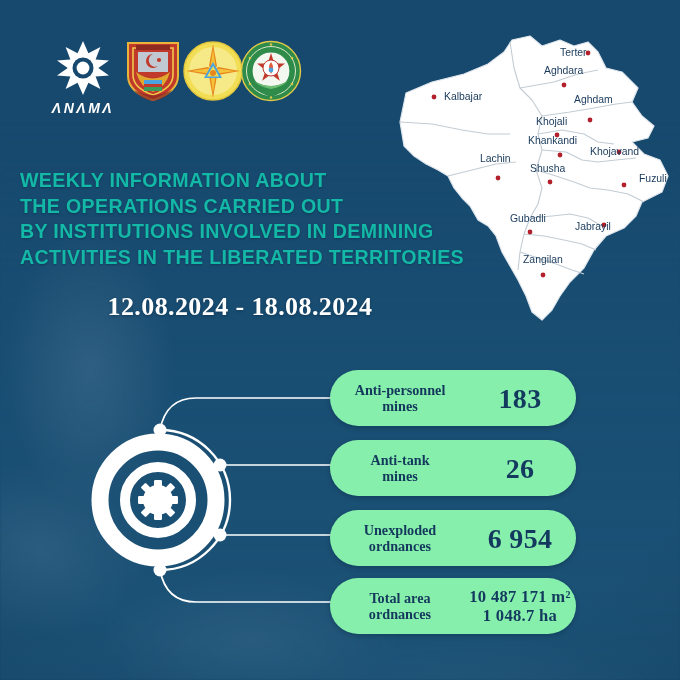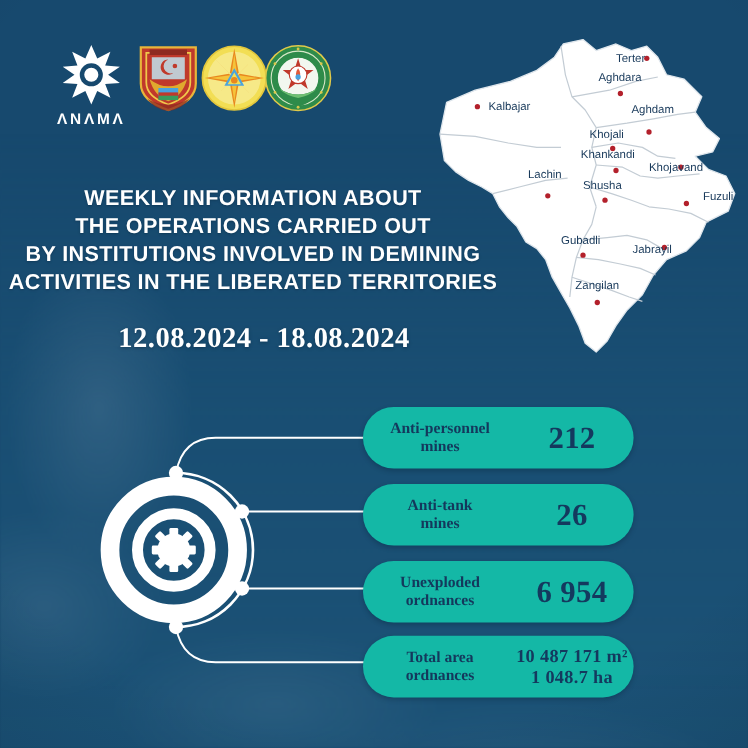--- a/index.html
+++ b/index.html
@@ -19,52 +19,52 @@
       radial-gradient(ellipse 200px 90px at 250px 520px, rgba(170,195,210,.09), rgba(170,195,210,0) 75%),
       radial-gradient(ellipse 260px 110px at 480px 600px, rgba(150,180,200,.08), rgba(150,180,200,0) 75%),
       linear-gradient(180deg, rgba(30,90,130,0) 0%, rgba(32,92,128,.30) 45%, rgba(35,95,130,.42) 100%);
     filter:blur(1px);
   }
   #bg .vig{
     position:absolute;inset:0;
     background:radial-gradient(ellipse 115% 105% at 50% 40%, rgba(0,0,0,0) 55%, rgba(4,30,50,.35) 100%);
   }
   
-  #emblems{position:absolute;left:42px;top:40px;display:flex;align-items:flex-start;}
+  #emblems{position:absolute;left:42px;top:40px;display:flex;align-items:flex-start;font-style:italic;}
   .emblem{position:relative;}
   .anama{width:82px;display:flex;flex-direction:column;align-items:center;gap:4px;}
   .anama-word{color:#fff;font-size:14px;letter-spacing:2.5px;font-weight:600;}
   .badge{width:58px;height:62px;position:relative;}
   .badge svg{display:block;}
   
   #map{position:absolute;left:392px;top:30px;width:286px;height:300px;}
   #map svg{display:block;overflow:visible;}
   .mlabel{
     fill:#18395a;font-family:"Liberation Sans",sans-serif;
     font-size:10.4px;font-weight:400;
   }
   .mdot{fill:#b3202b;}
   
   #title{
-    position:absolute;left:4px;top:168px;width:452px;text-align:center;
-    color:#ffffff;font-size:19.6px;font-weight:bold;line-height:25.5px;
+    position:absolute;left:20px;top:168px;width:452px;text-align:left;
+    color:#14b8a6;font-size:19.6px;font-weight:bold;line-height:25.5px;
     letter-spacing:.35px;text-shadow:0 1px 2px rgba(3,25,45,.35);
   }
   #daterange{
     position:absolute;left:14px;top:292px;width:452px;text-align:center;
     color:#ffffff;font-family:"Liberation Serif",serif;font-weight:bold;
     font-size:26px;letter-spacing:.4px;text-shadow:0 1px 3px rgba(3,25,45,.40);
   }
   
   #hub{position:absolute;left:0;top:340px;width:680px;height:340px;}
   #hub svg{display:block;overflow:visible;}
   
   .pill{
     position:absolute;left:330px;width:246px;height:56px;
-    background:#14b8a6;border-radius:30px;
+    background:#86efac;border-radius:30px;
     box-shadow:0 2px 5px rgba(2,24,42,.28);
     display:flex;align-items:center;
   }
   .pill .label{
     width:128px;text-align:center;flex:0 0 auto;
     color:#14385c;font-family:"Liberation Serif",serif;font-weight:bold;
     font-size:14.2px;line-height:16.5px;padding-left:6px;
   }
   .pill .value{
     flex:1 1 auto;text-align:center;
@@ -274,21 +274,21 @@
       </g>
     </g>
   </svg>
 </div>
 
 <div class="pill" id="pill1">
   <div class="label">
     <span>Anti-personnel</span><br>
     <span>mines</span>
   </div>
-  <div class="value">212</div>
+  <div class="value">183</div>
 </div>
 
 <div class="pill" id="pill2">
   <div class="label">
     <span>Anti-tank</span><br>
     <span>mines</span>
   </div>
   <div class="value">26</div>
 </div>
 

